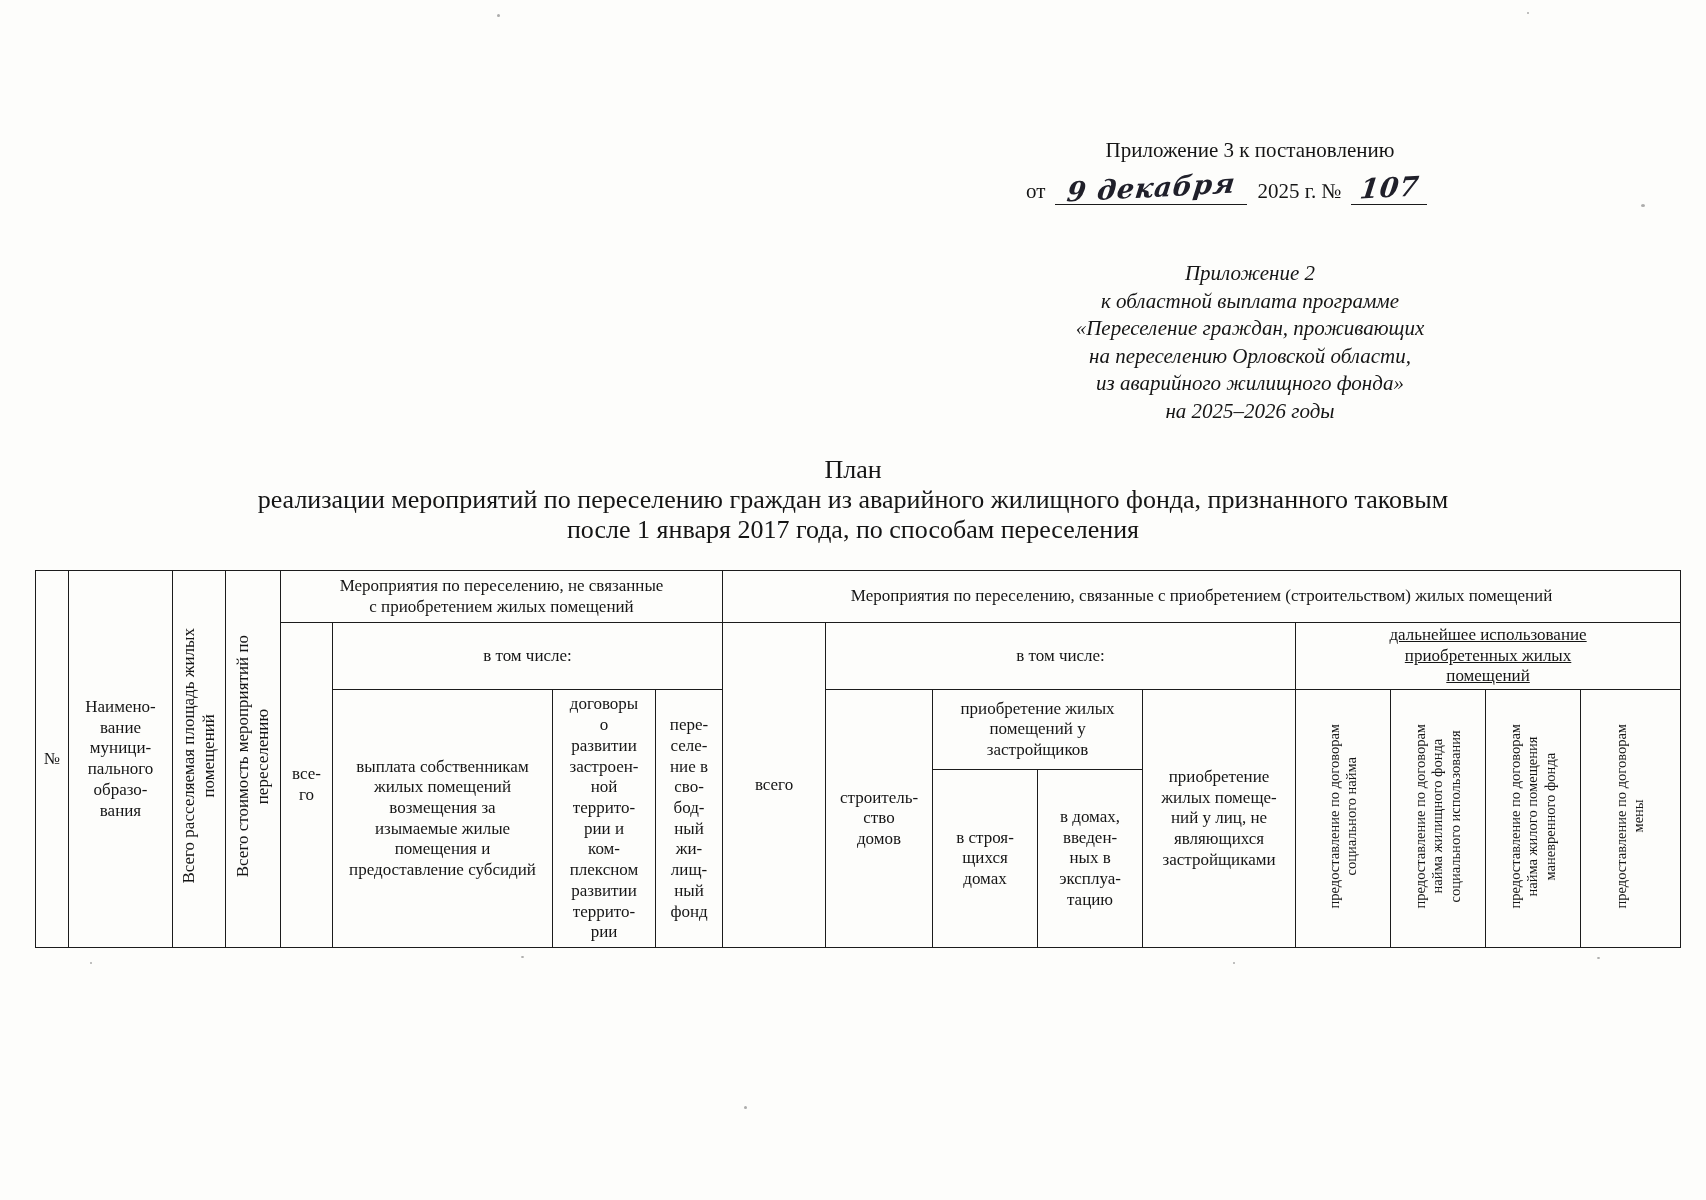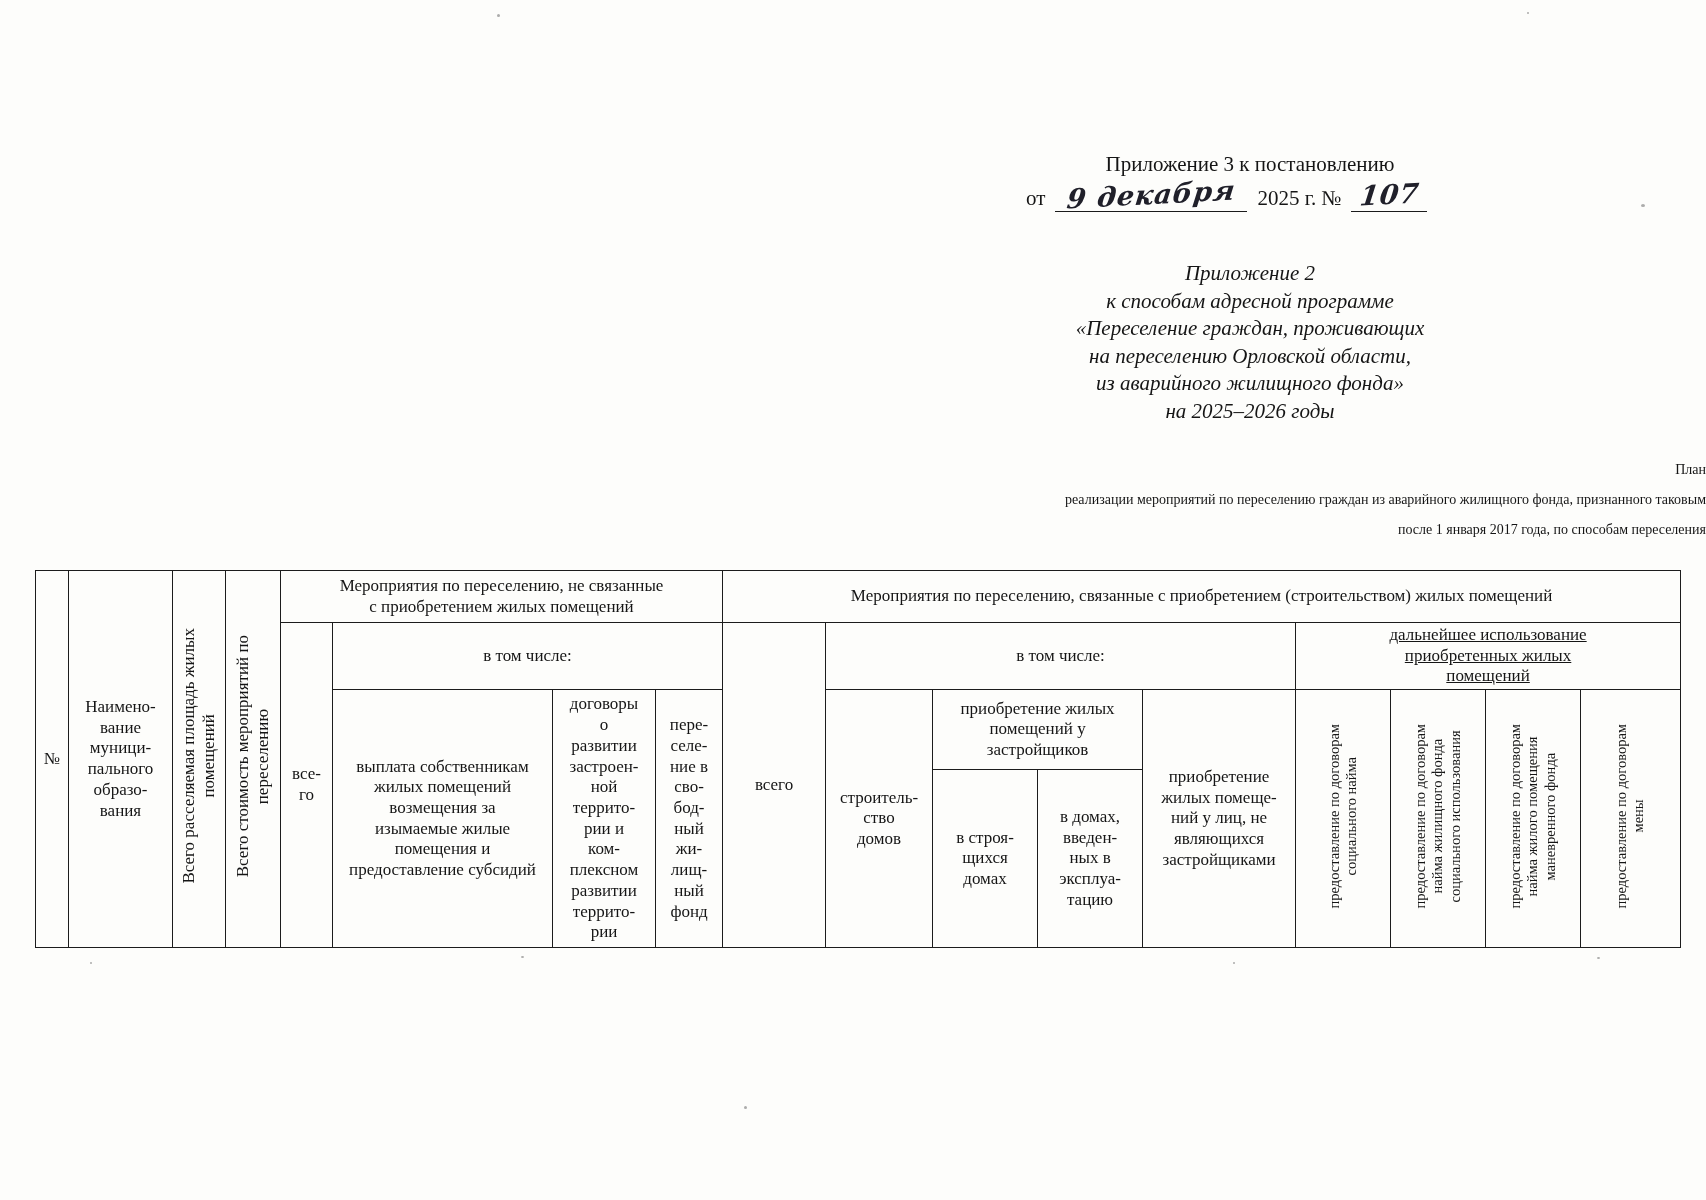--- a/index.html
+++ b/index.html
@@ -4,36 +4,36 @@
 <style>
   * { margin:0; padding:0; box-sizing:border-box; }
   html,body { background:#e9e9e9; }
   .page {
     position:relative; width:1706px; height:1200px; background:#fdfdfb;
     font-family:"Liberation Serif","DejaVu Serif",serif; color:#151515;
     overflow:hidden; margin:0 auto;
   }
 
   
-  .appendix3 { position:absolute; left:1012px; top:150px; width:476px; text-align:center;
+  .appendix3 { position:absolute; left:1012px; top:136px; width:476px; text-align:center;
                font-size:21px; line-height:28px; }
-  .date-line { display:flex; align-items:flex-end; gap:10px; margin-top:4px;
+  .date-line { display:flex; align-items:flex-end; gap:10px; margin-top:11px;
                text-align:left; padding-left:14px; }
   .u-slot { display:inline-block; border-bottom:1.6px solid #1b1b1b; text-align:center; height:30px; }
   .u-date { width:192px; }
   .u-num  { width:76px; }
   .handwritten { font-family:"DejaVu Serif",serif; font-style:italic; font-weight:bold;
                  font-size:27px; line-height:26px; display:inline-block;
                  transform:rotate(-3deg) skewX(-10deg); color:#20202a; letter-spacing:1px; }
   .appendix2 { position:absolute; left:1012px; top:260px; width:476px; text-align:center;
                font-size:21px; line-height:27.5px;font-style:italic; }
 
   
-  .doc-title { position:absolute; left:0; top:455px; width:100%; text-align:right;
-               font-size:14px; line-height:30px; }
+  .doc-title { position:absolute; left:0; top:455px; width:100%; text-align:center;
+               font-size:26px; line-height:30px; }
 
   
   .plan-table { position:absolute; left:35px; top:570px; width:1645px;
                 border-collapse:collapse; table-layout:fixed; }
   .plan-table td { border:1.6px solid #1c1c1c; text-align:center; vertical-align:middle;
                    font-size:17px; line-height:1.22; padding:2px 3px; overflow:hidden; }
   .pre { white-space:pre-line;margin-top:20px; }
   .top { vertical-align:top; padding-top:4px; }
   .group-h { font-size:18px; }
   .small-h { font-size:16px;text-decoration:underline; }
@@ -57,21 +57,21 @@
     <div class="date-line">
       <span>от</span>
       <span class="u-slot u-date"><span class="handwritten">9 декабря</span></span>
       <span>2025 г. №</span>
       <span class="u-slot u-num"><span class="handwritten">107</span></span>
     </div>
   </div>
 
   <div class="appendix2">
     <div>Приложение 2</div>
-    <div>к способам адресной программе</div>
+    <div>к областной выплата программе</div>
     <div>«Переселение граждан, проживающих</div>
     <div>на переселению Орловской области,</div>
     <div>из аварийного жилищного фонда»</div>
     <div>на 2025–2026 годы</div>
   </div>
 
   <div class="doc-title">
     <div>План</div>
     <div>реализации мероприятий по переселению граждан из аварийного жилищного фонда, признанного таковым</div>
     <div>после 1 января 2017 года, по способам переселения</div>

